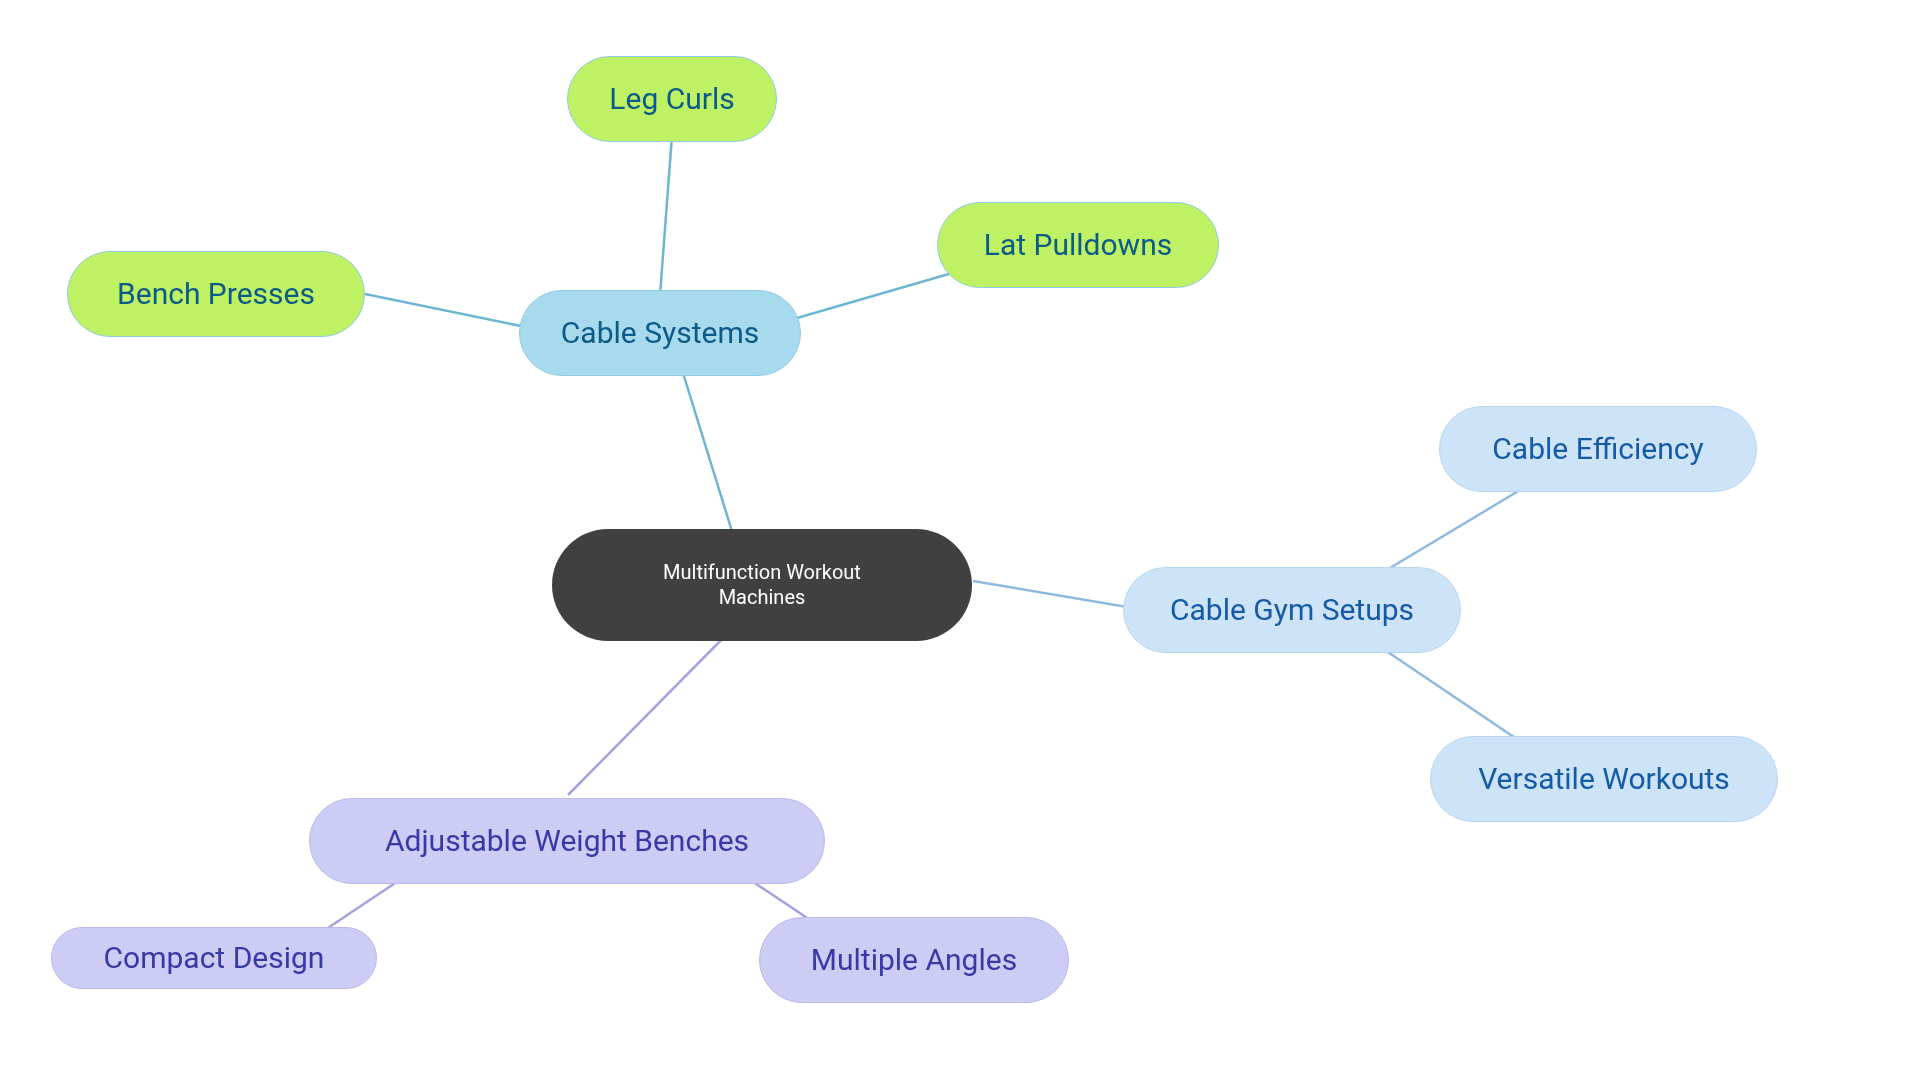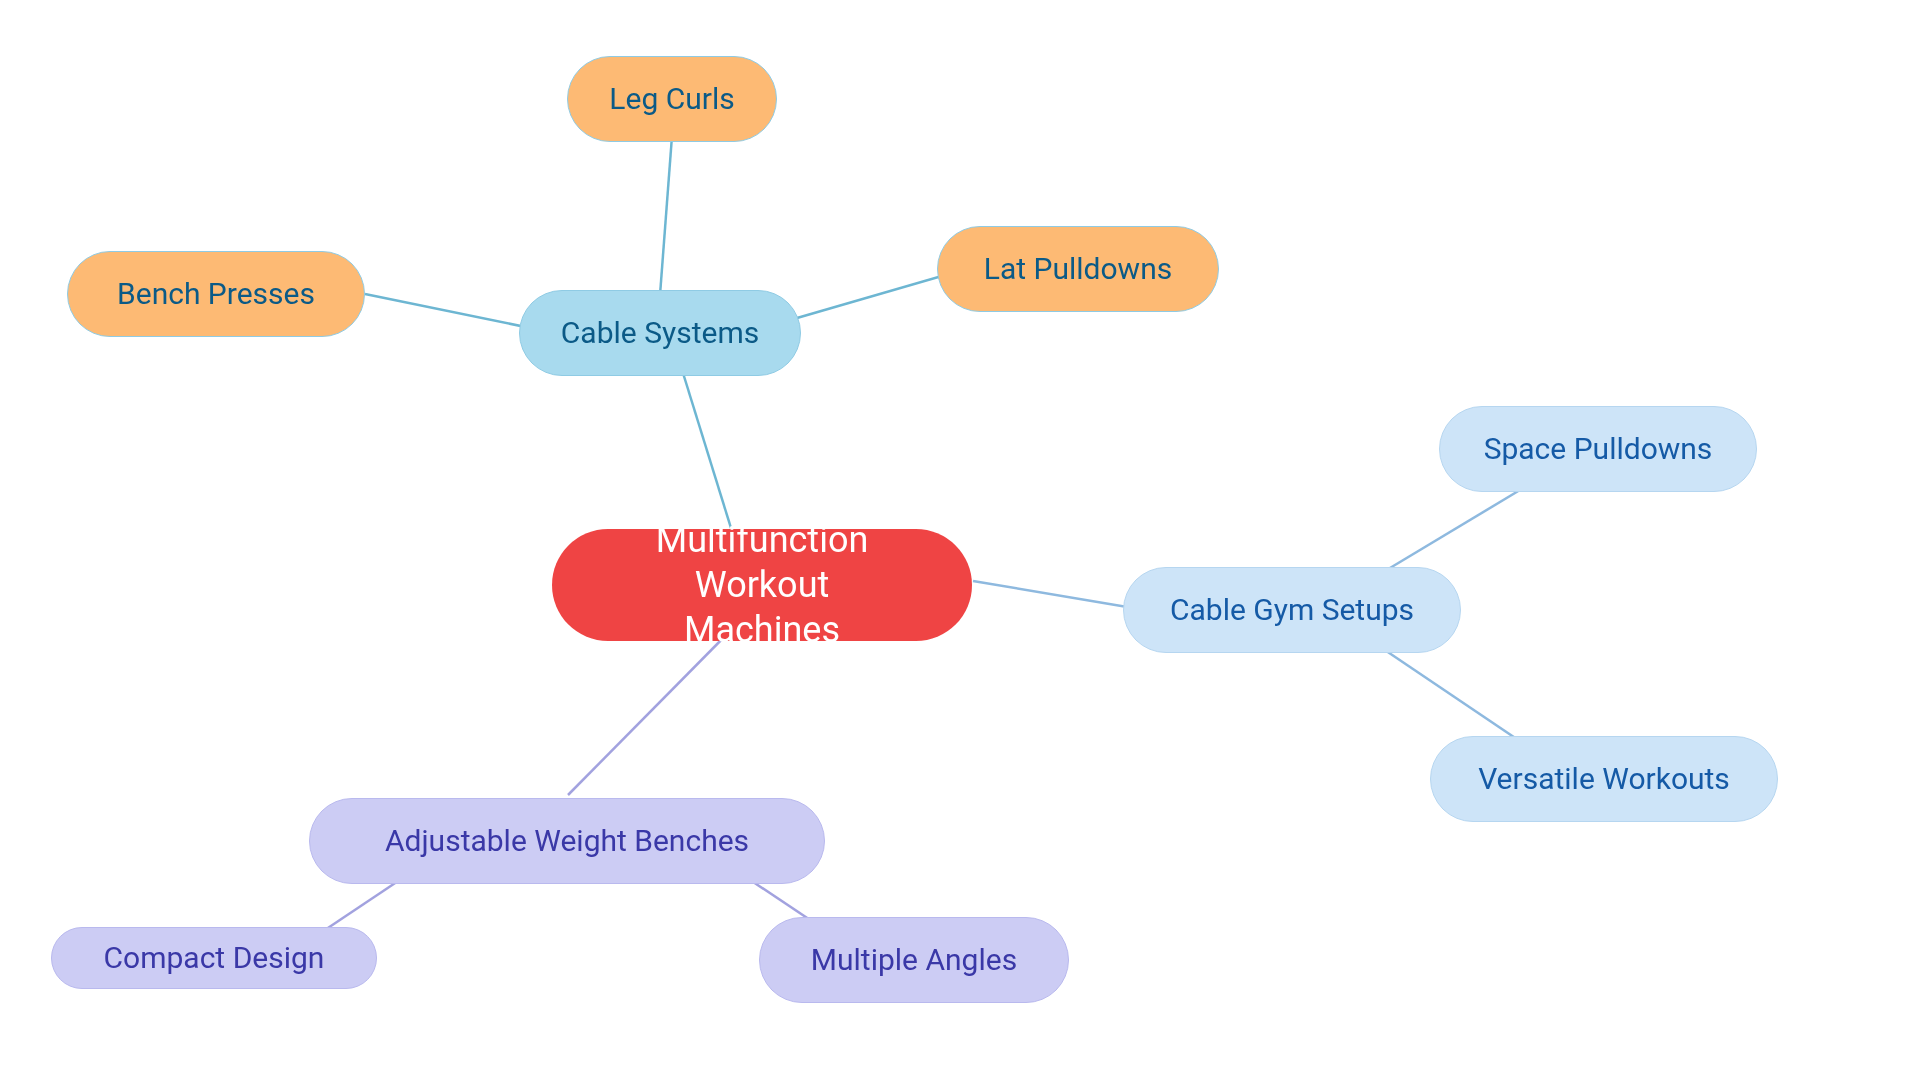--- a/index.html
+++ b/index.html
@@ -31,31 +31,31 @@
     justify-content: center;
     text-align: center;
     border-radius: 9999px;
     font-size: 30px;
     font-weight: 400;
     line-height: 1.25;
     box-sizing: border-box;
     padding: 0 36px;
   }
   .node.root {
-    background: #ef4444;
+    background: #404040;
     color: #ffffff;
-    font-size: 36px;
+    font-size: 20px;
   }
   .node.teal {
     background: #a8daee;
     color: #0b5a87;
     border: 1px solid #8fcbe4;
   }
   .node.teal.light {
-    background: #fdba74;
+    background: #bef264;
     color: #0b5a87;
   }
   .node.blue {
     background: #cde4f8;
     color: #155aa6;
     border: 1px solid #b6d6f0;
   }
   .node.purple {
     background: #ccccf4;
     color: #3a38a7;
@@ -103,29 +103,29 @@
 
   <div class="node teal light" style="left:67px; top:251px; width:298px; height:86px;">
     <span>Bench Presses</span>
   </div>
   <div class="node teal" style="left:519px; top:290px; width:282px; height:86px;">
     <span>Cable Systems</span>
   </div>
   <div class="node teal light" style="left:567px; top:56px; width:210px; height:86px;">
     <span>Leg Curls</span>
   </div>
-  <div class="node teal light" style="left:937px; top:202px; width:282px; height:86px;margin-top:24px;">
+  <div class="node teal light" style="left:937px; top:202px; width:282px; height:86px;">
     <span>Lat Pulldowns</span>
   </div>
 
   <div class="node blue" style="left:1123px; top:567px; width:338px; height:86px;">
     <span>Cable Gym Setups</span>
   </div>
   <div class="node blue" style="left:1439px; top:406px; width:318px; height:86px;">
-    <span>Space Pulldowns</span>
+    <span>Cable Efficiency</span>
   </div>
   <div class="node blue" style="left:1430px; top:736px; width:348px; height:86px;">
     <span>Versatile Workouts</span>
   </div>
 
   <div class="node purple" style="left:309px; top:756px; width:516px; height:86px;margin-top:42px;">
     <span>Adjustable Weight Benches</span>
   </div>
   <div class="node purple" style="left:51px; top:927px; width:326px; height:62px;">
     <span>Compact Design</span>

